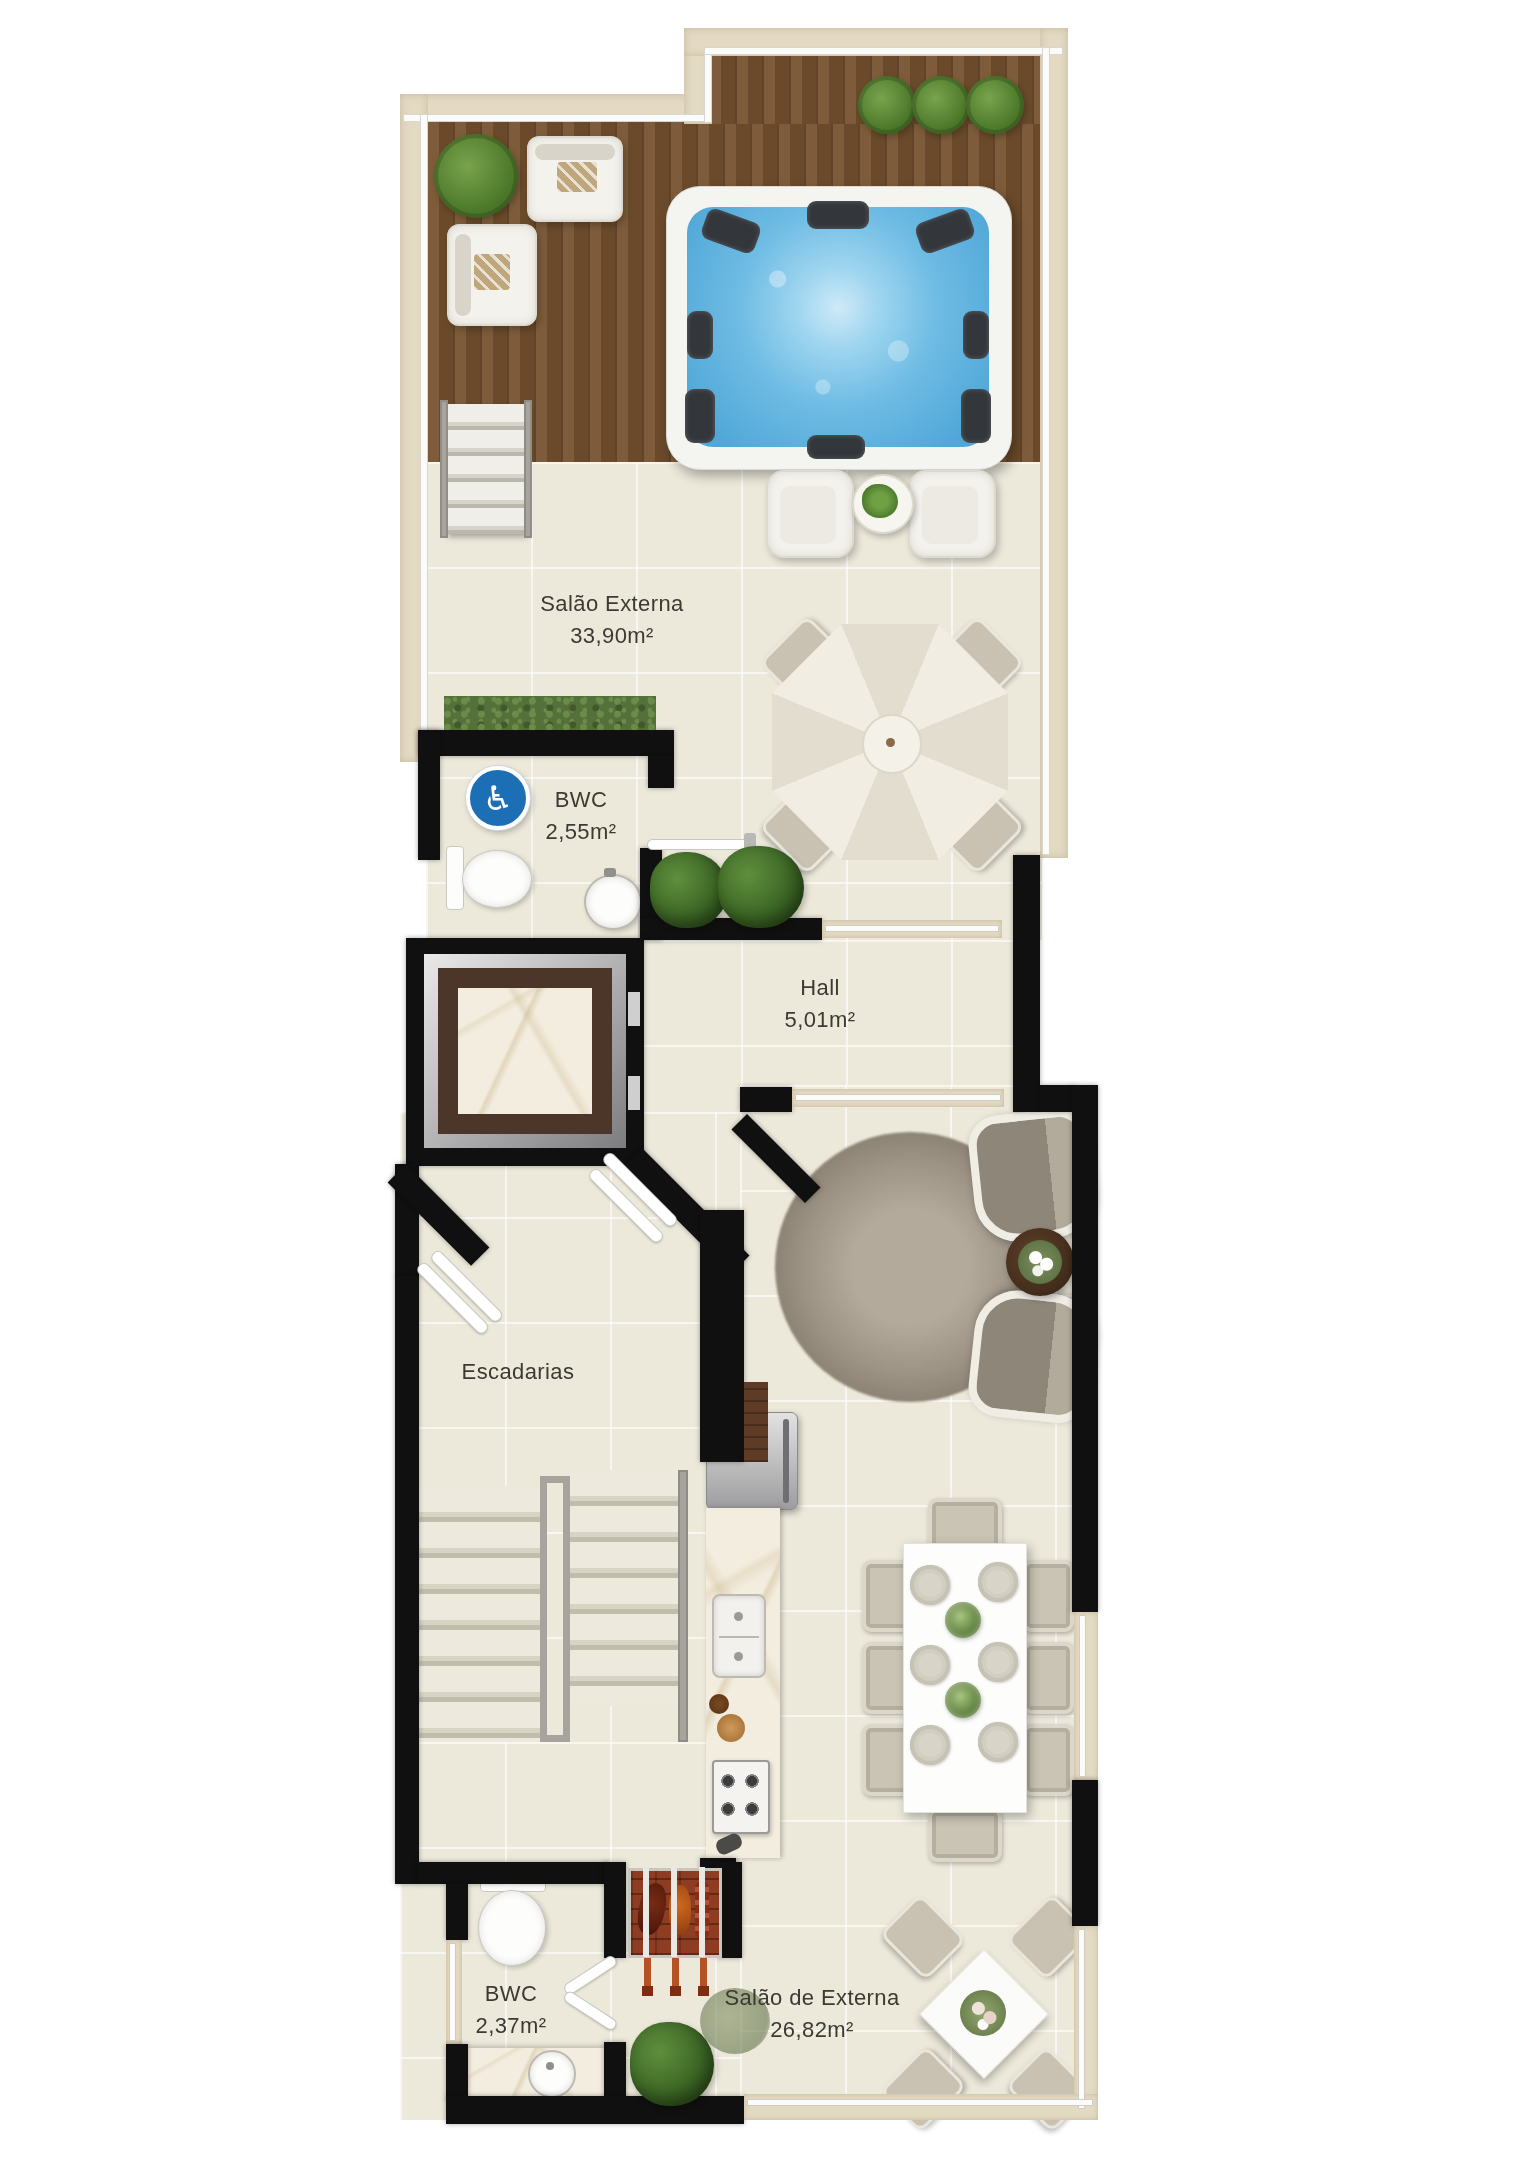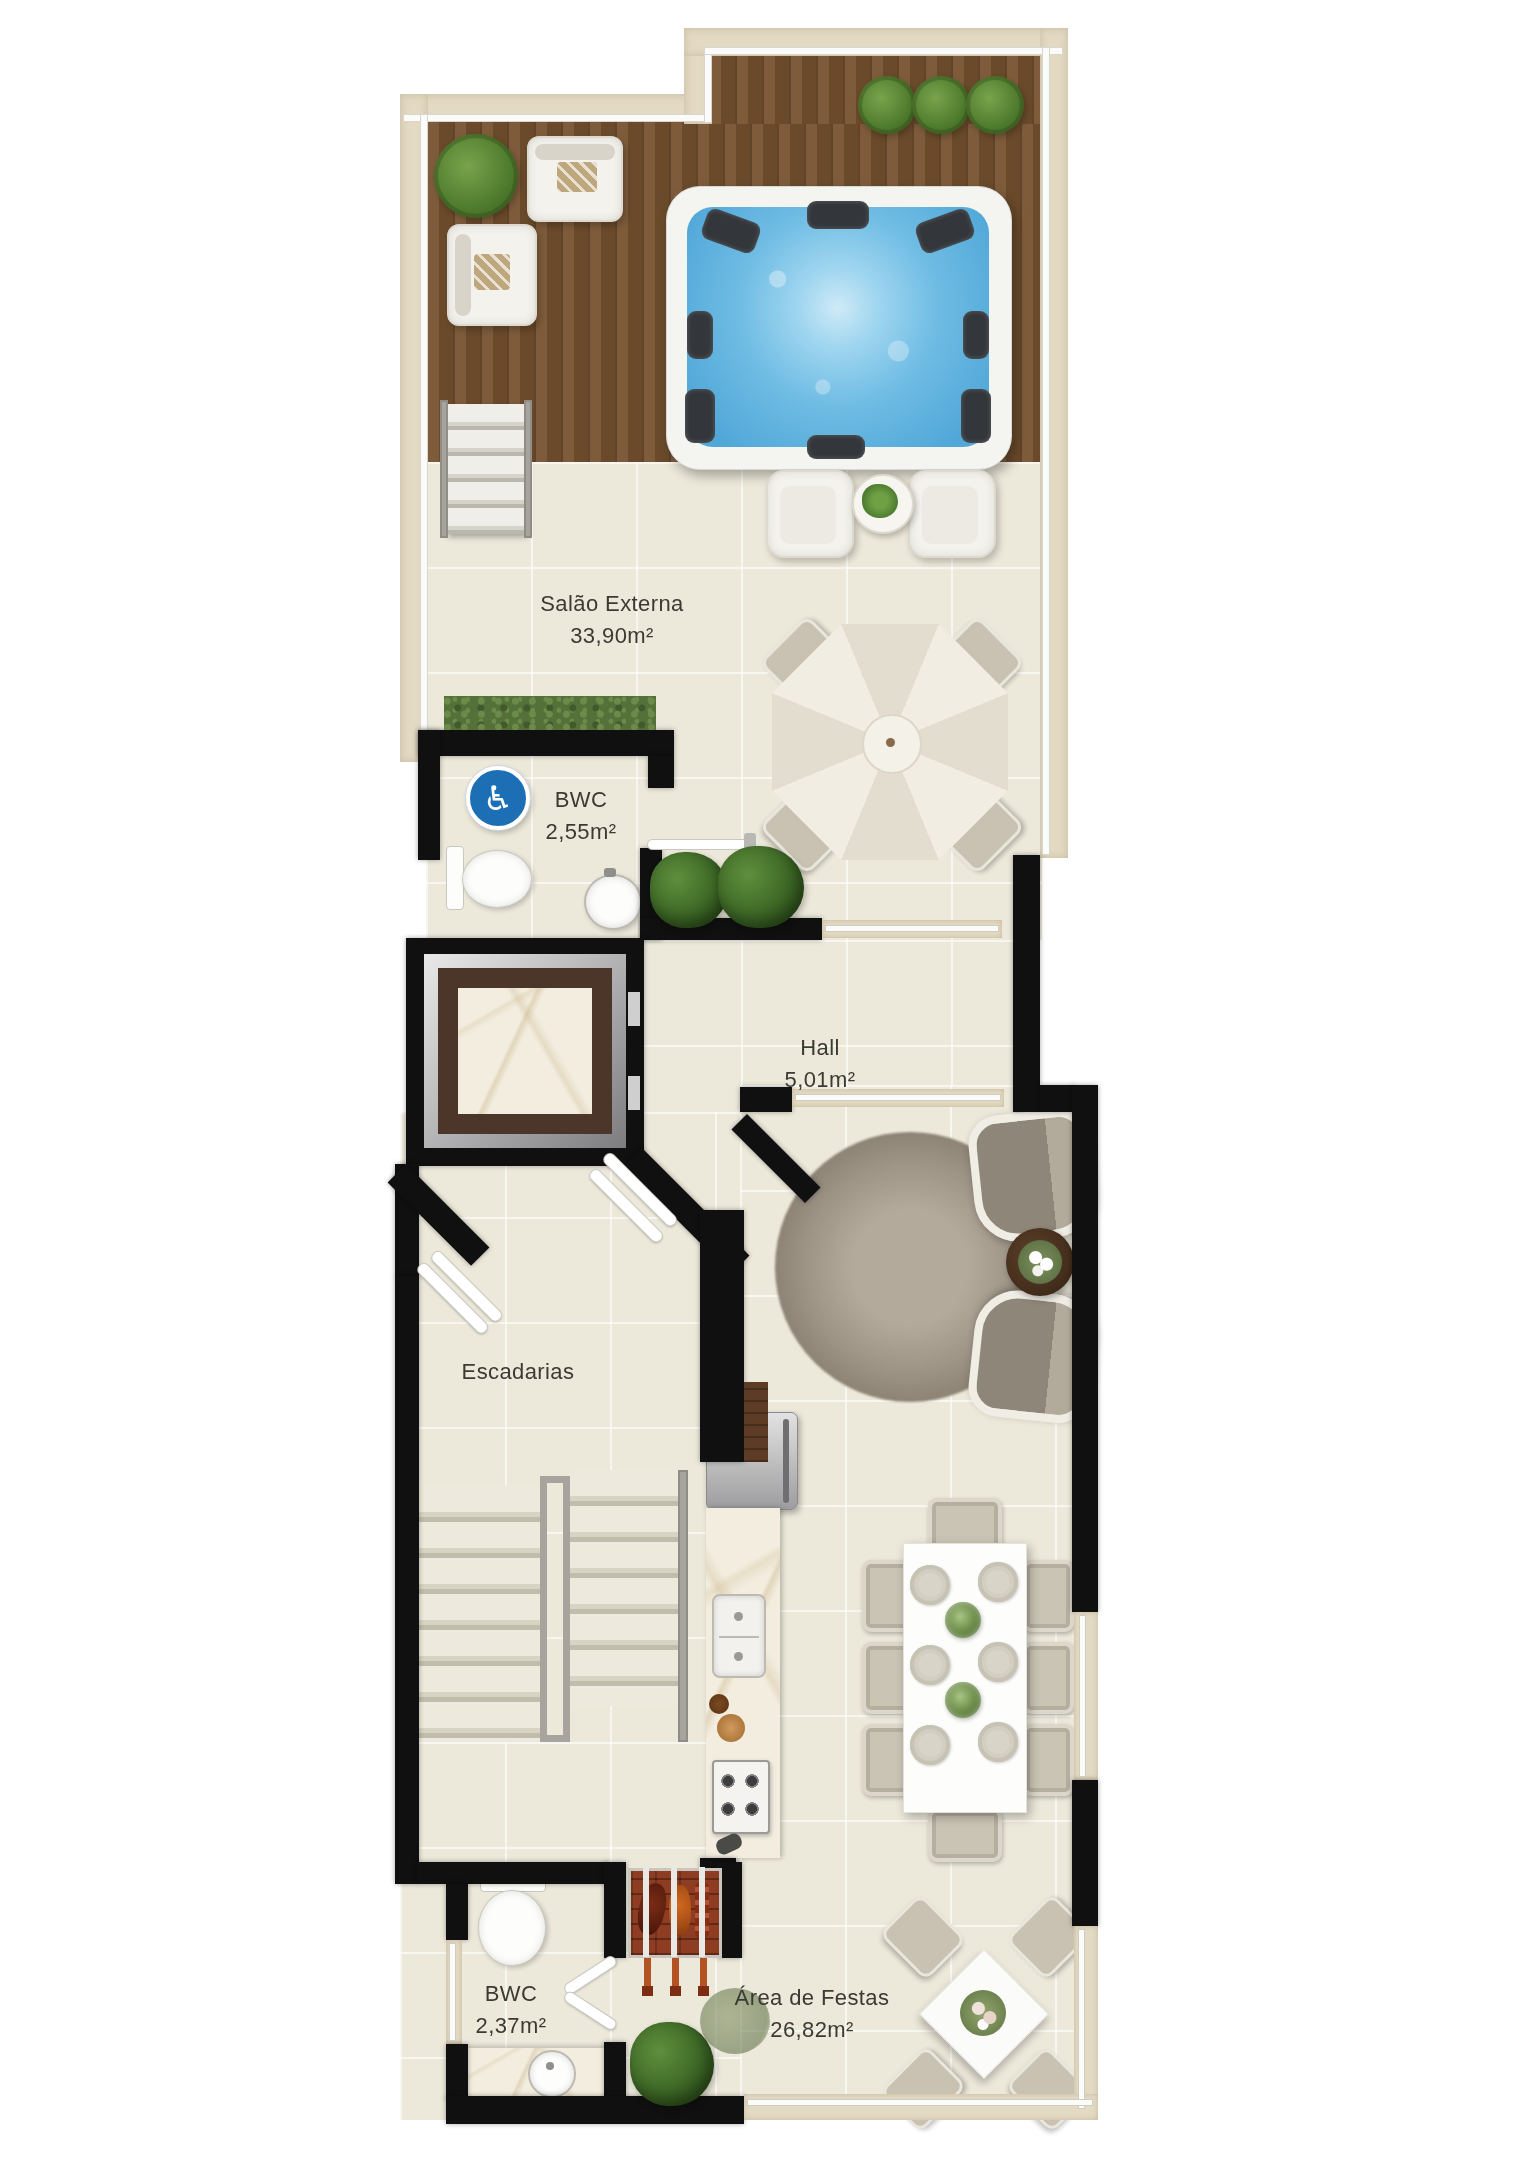--- a/index.html
+++ b/index.html
@@ -294,29 +294,29 @@
   <div class="abs winline" style="left:748px;top:2100px;width:344px;height:5px"></div>
 
   <div class="rlabel" style="left:612px;top:588px">
     <div>Salão Externa</div>
     <div>33,90m²</div>
   </div>
   <div class="rlabel" style="left:581px;top:784px">
     <div>BWC</div>
     <div>2,55m²</div>
   </div>
-  <div class="rlabel" style="left:820px;top:1032px">
+  <div class="rlabel" style="left:820px;top:972px">
     <div>Hall</div>
     <div>5,01m²</div>
   </div>
   <div class="rlabel" style="left:518px;top:1356px">
     <div>Escadarias</div>
   </div>
   <div class="rlabel" style="left:511px;top:1978px">
     <div>BWC</div>
     <div>2,37m²</div>
   </div>
   <div class="rlabel" style="left:812px;top:1982px">
-    <div>Área de Festas</div>
+    <div>Salão de Externa</div>
     <div>26,82m²</div>
   </div>
 
 </div>
 
 </body></html>

